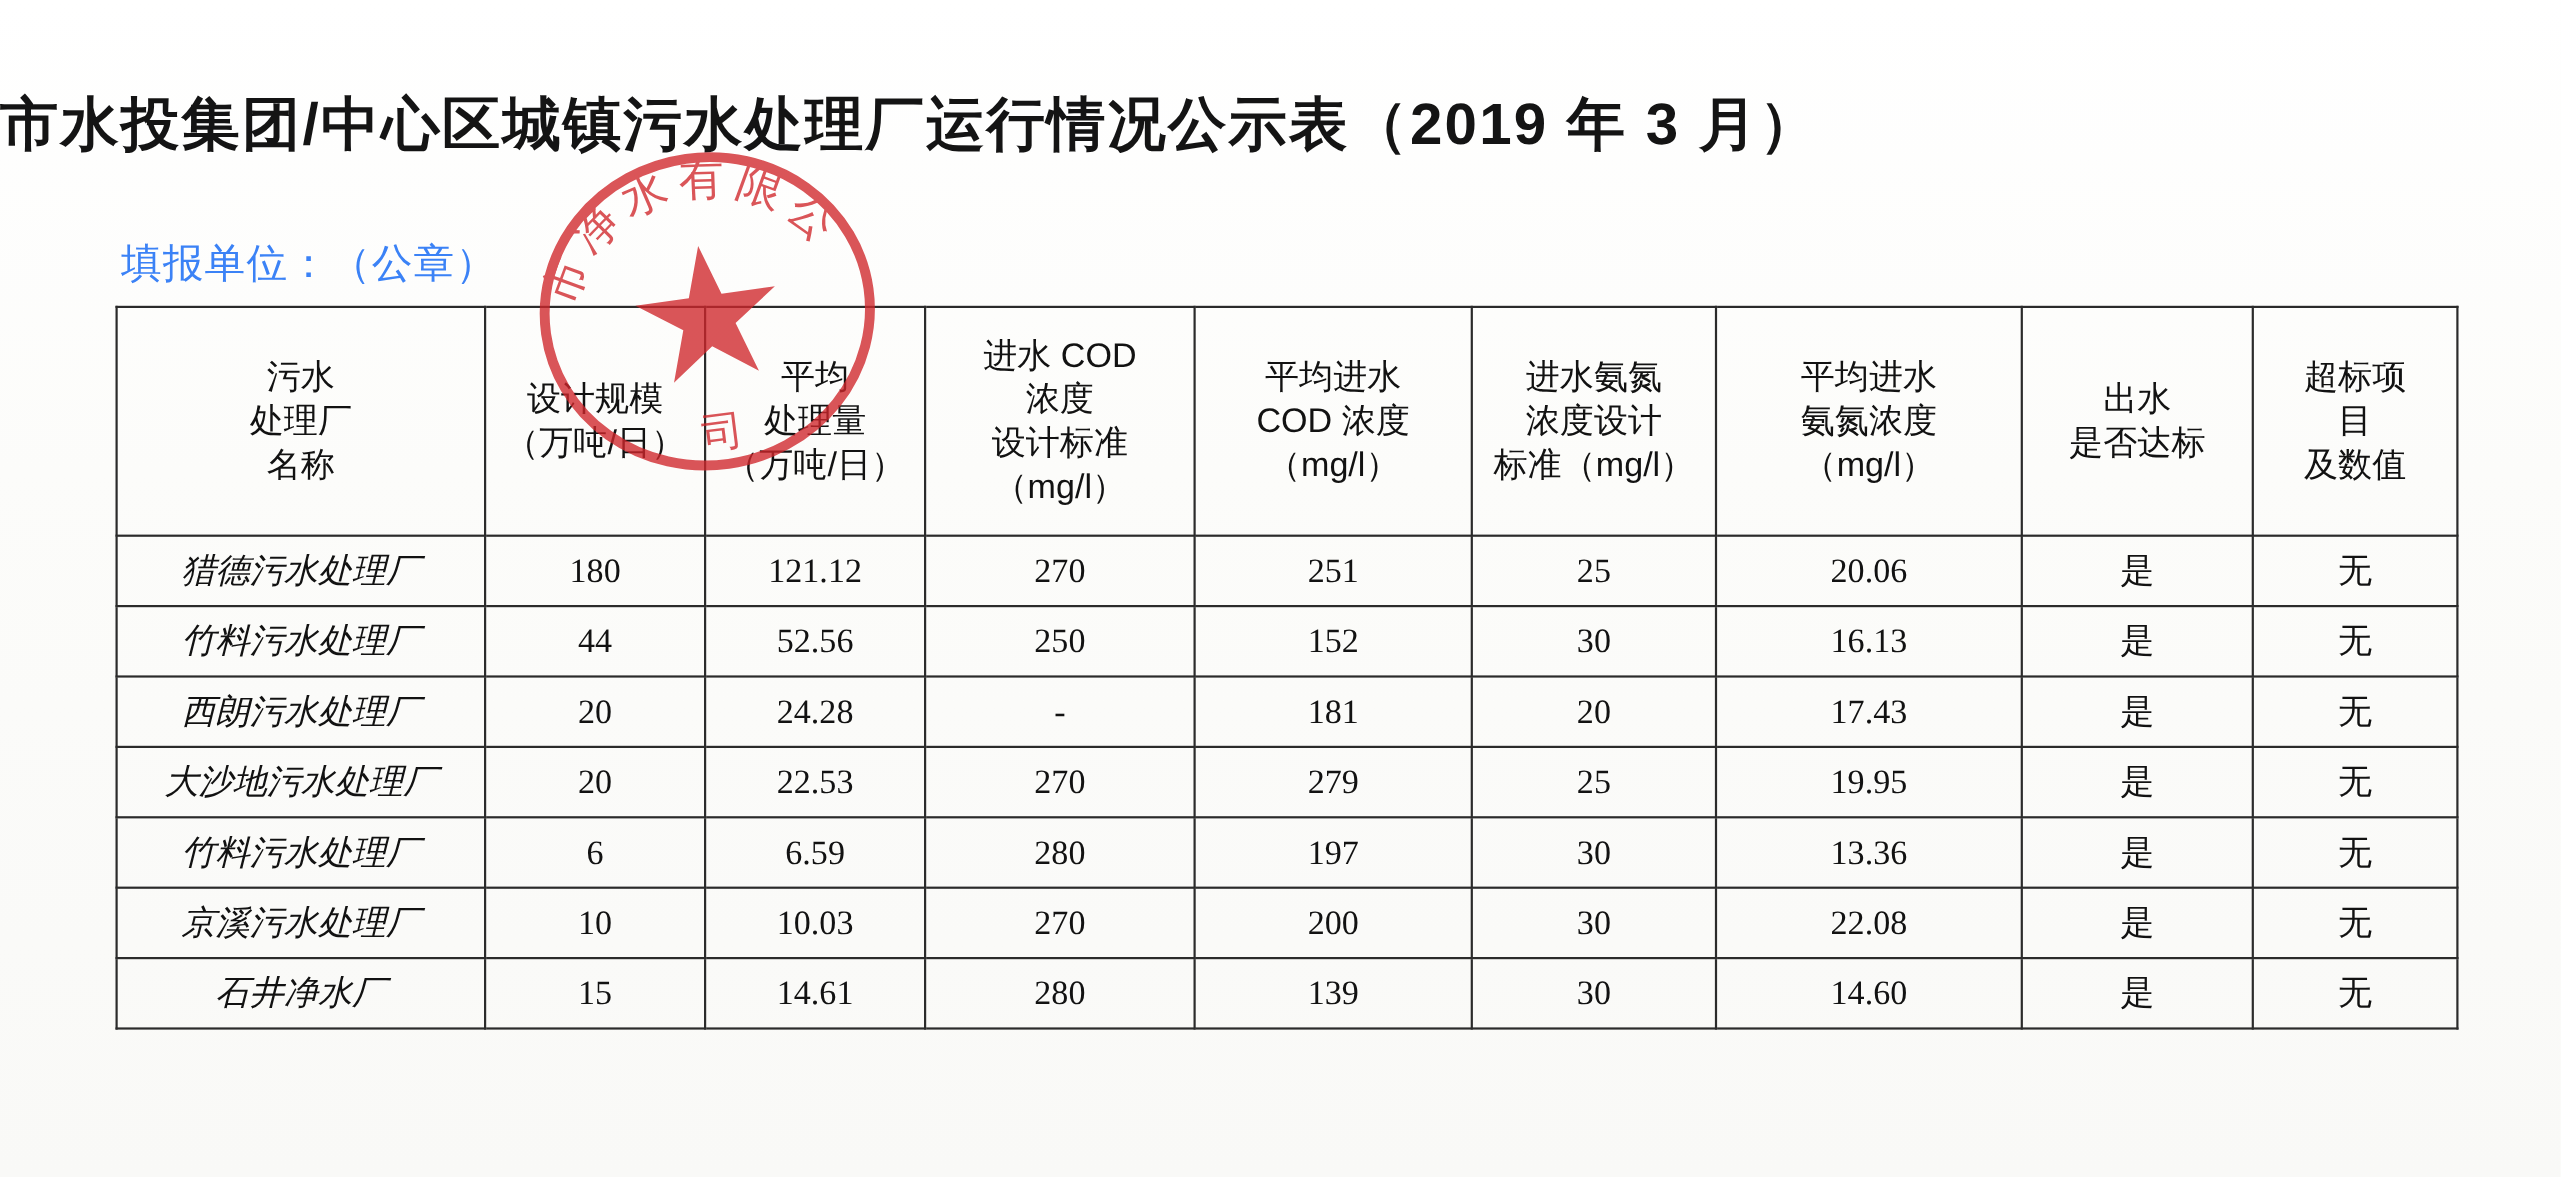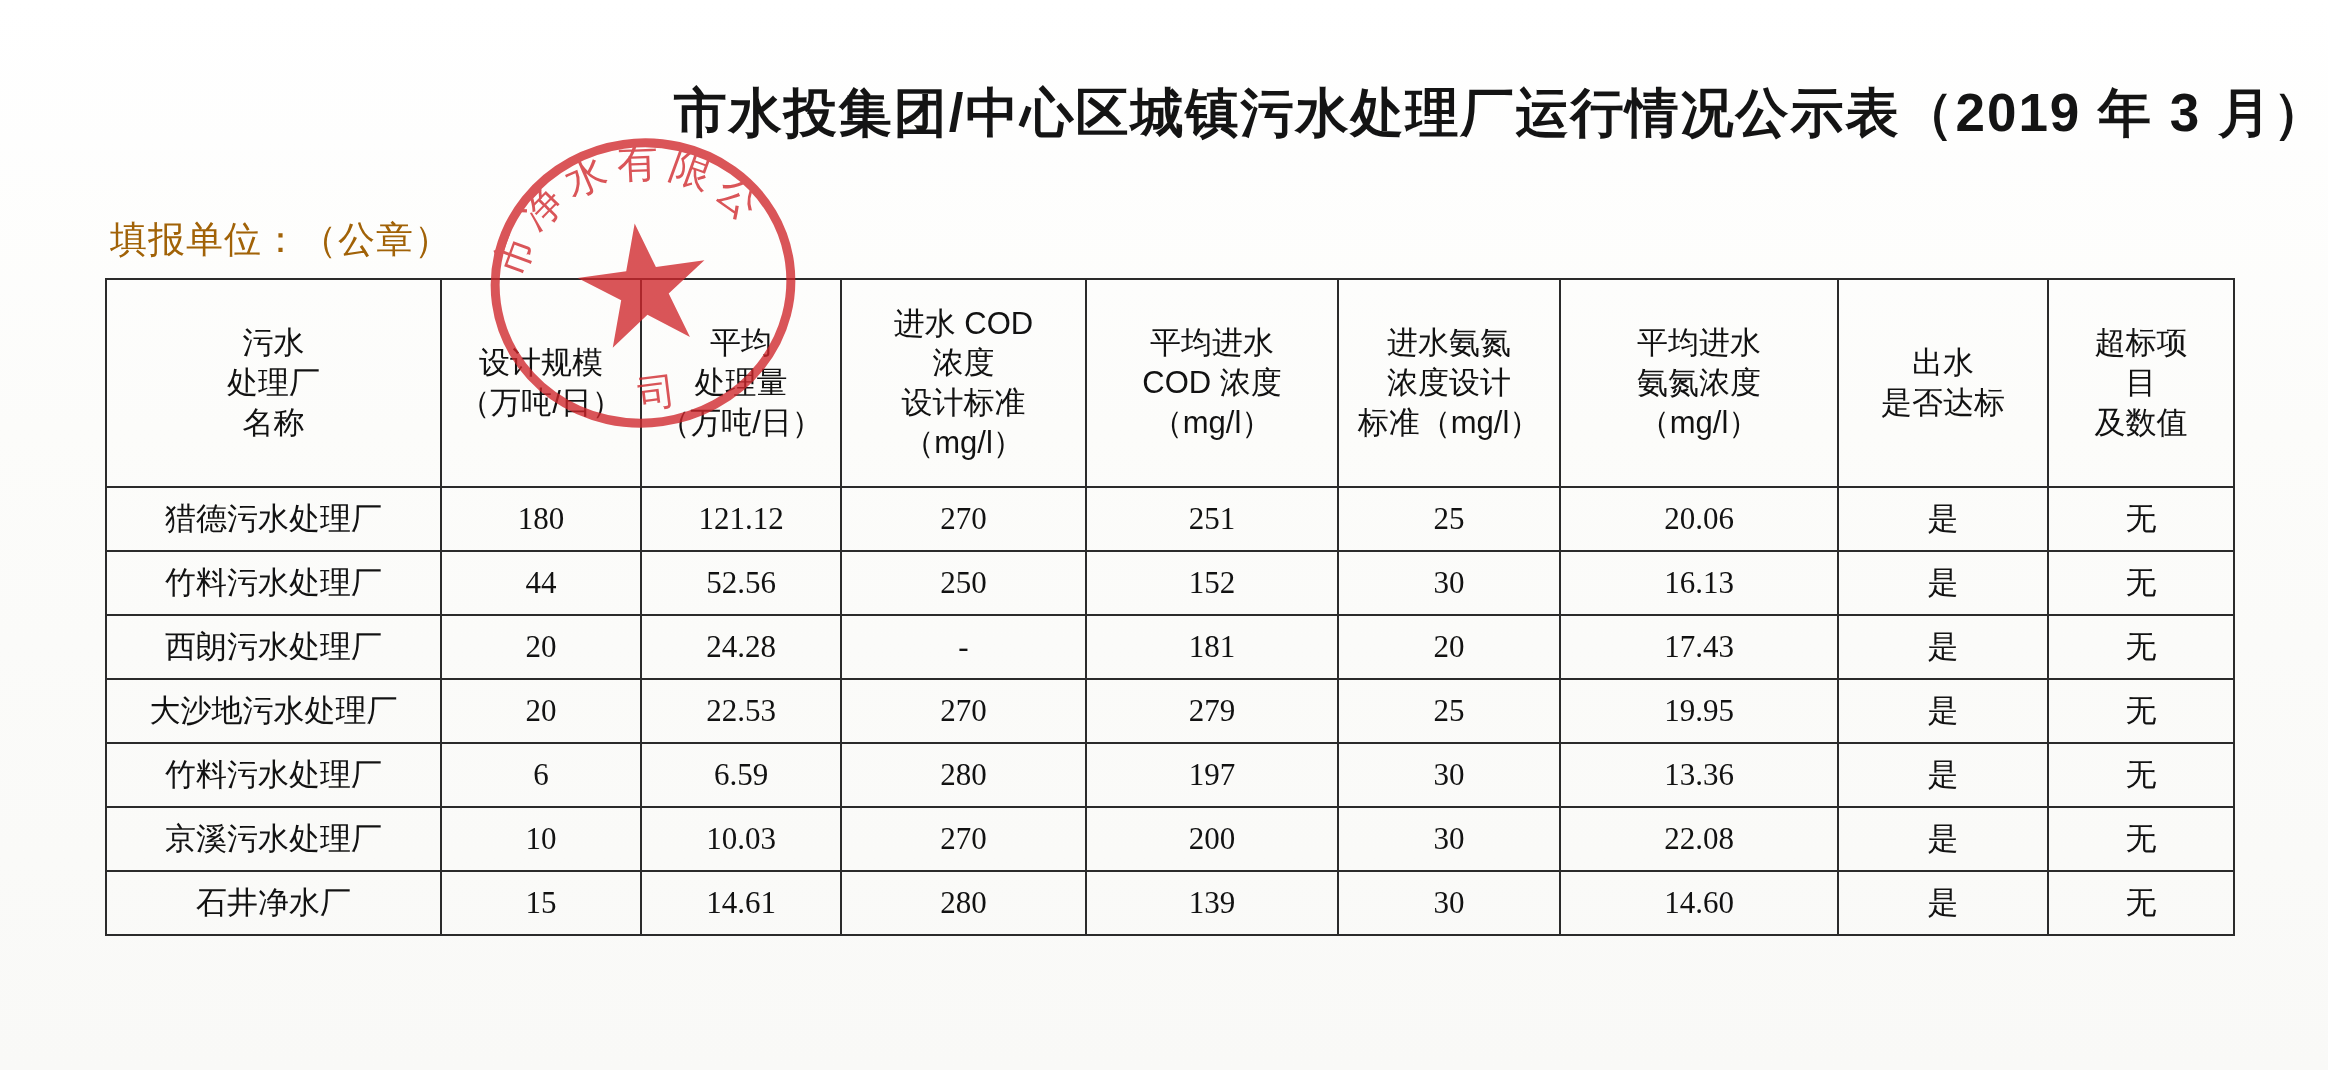--- a/index.html
+++ b/index.html
@@ -26,36 +26,36 @@
     inset: 0;
     background: linear-gradient(180deg, #ffffff 0%, #fcfcfa 40%, #f9f9f7 100%);
     pointer-events: none;
   }
 
   .doc-title {
     position: absolute;
     top: 78px;
     left: 0;
     width: 2328px;
-    text-align: right;
+    text-align: left;
     font-size: 53px;
     font-weight: bold;
     letter-spacing: 2px;
     font-family: "Liberation Sans", "DejaVu Sans", sans-serif;
     color: #141414;
     white-space: nowrap;
   }
 
   .filler-line {
     position: absolute;
     top: 215px;
     left: 110px;
     font-size: 37px;
     font-family: Liberation Mono, monospace;
-    color: #a16207;
+    color: #3b82f6;
     letter-spacing: 1px;
   }
 
   
   .stamp {
     position: absolute;
     left: 468px;
     top: 128px;
     width: 350px;
     height: 310px;
@@ -93,20 +93,21 @@
     font-family: "Liberation Sans", "DejaVu Sans", sans-serif;
     font-size: 31px;
   }
   table.main tbody td {
     height: 58px;
     font-size: 31px;
   }
   td.plant-name {
     font-family: "Liberation Sans", "DejaVu Sans", sans-serif;
     font-size: 31px;
+    font-style: italic;
   }
   .hdr-line { display: block; }
   .num { font-family: "Liberation Serif", "DejaVu Serif", serif; }
 
   
   col.c0 { width: 335px; }
   col.c1 { width: 200px; }
   col.c2 { width: 200px; }
   col.c3 { width: 245px; }
   col.c4 { width: 252px; }

